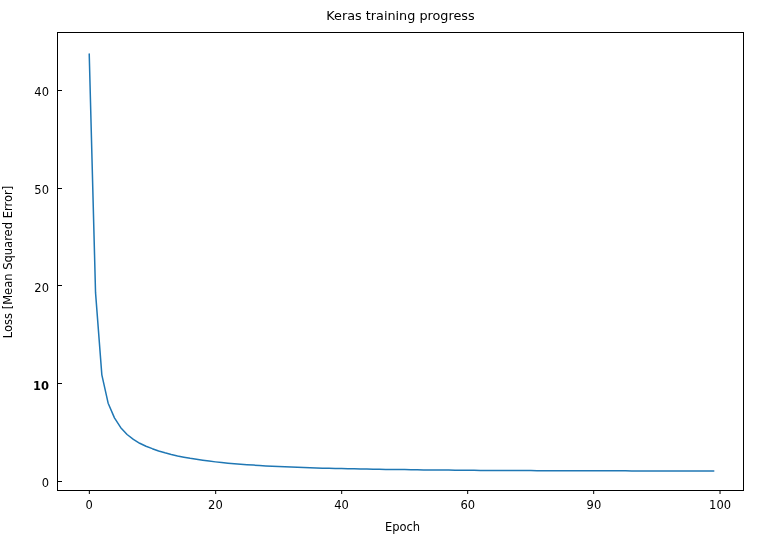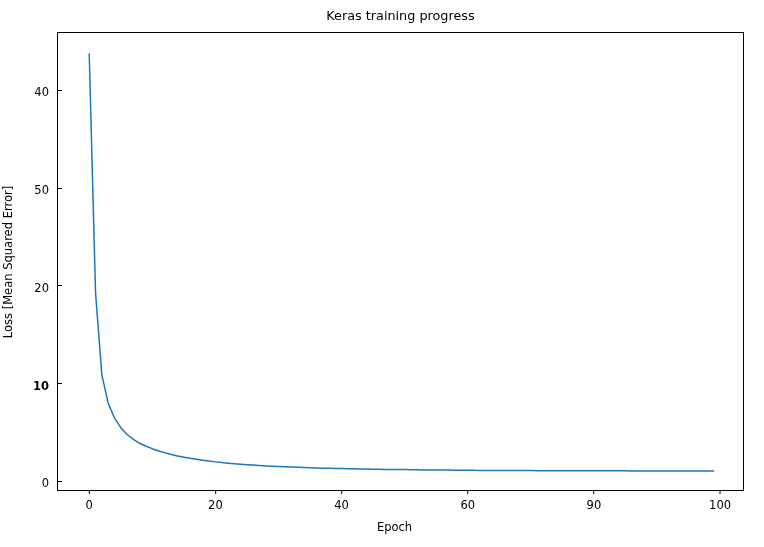--- a/index.html
+++ b/index.html
@@ -84,21 +84,21 @@
     position: absolute;
     left: 50%;
     top: 0;
     width: 0;
     height: 3.6px;
     border-left: 1.1px solid #000000;
     transform: translateX(-50%);
   }
   #xlabel {
     position: absolute;
-    left: 51px;
+    left: 59px;
     top: 520px;
     width: 687px;
     text-align: center;
     font-size: 11.5px;
   }
   #ylabel {
     position: absolute;
     left: 0px;
     top: 32px;
     width: 16px;

